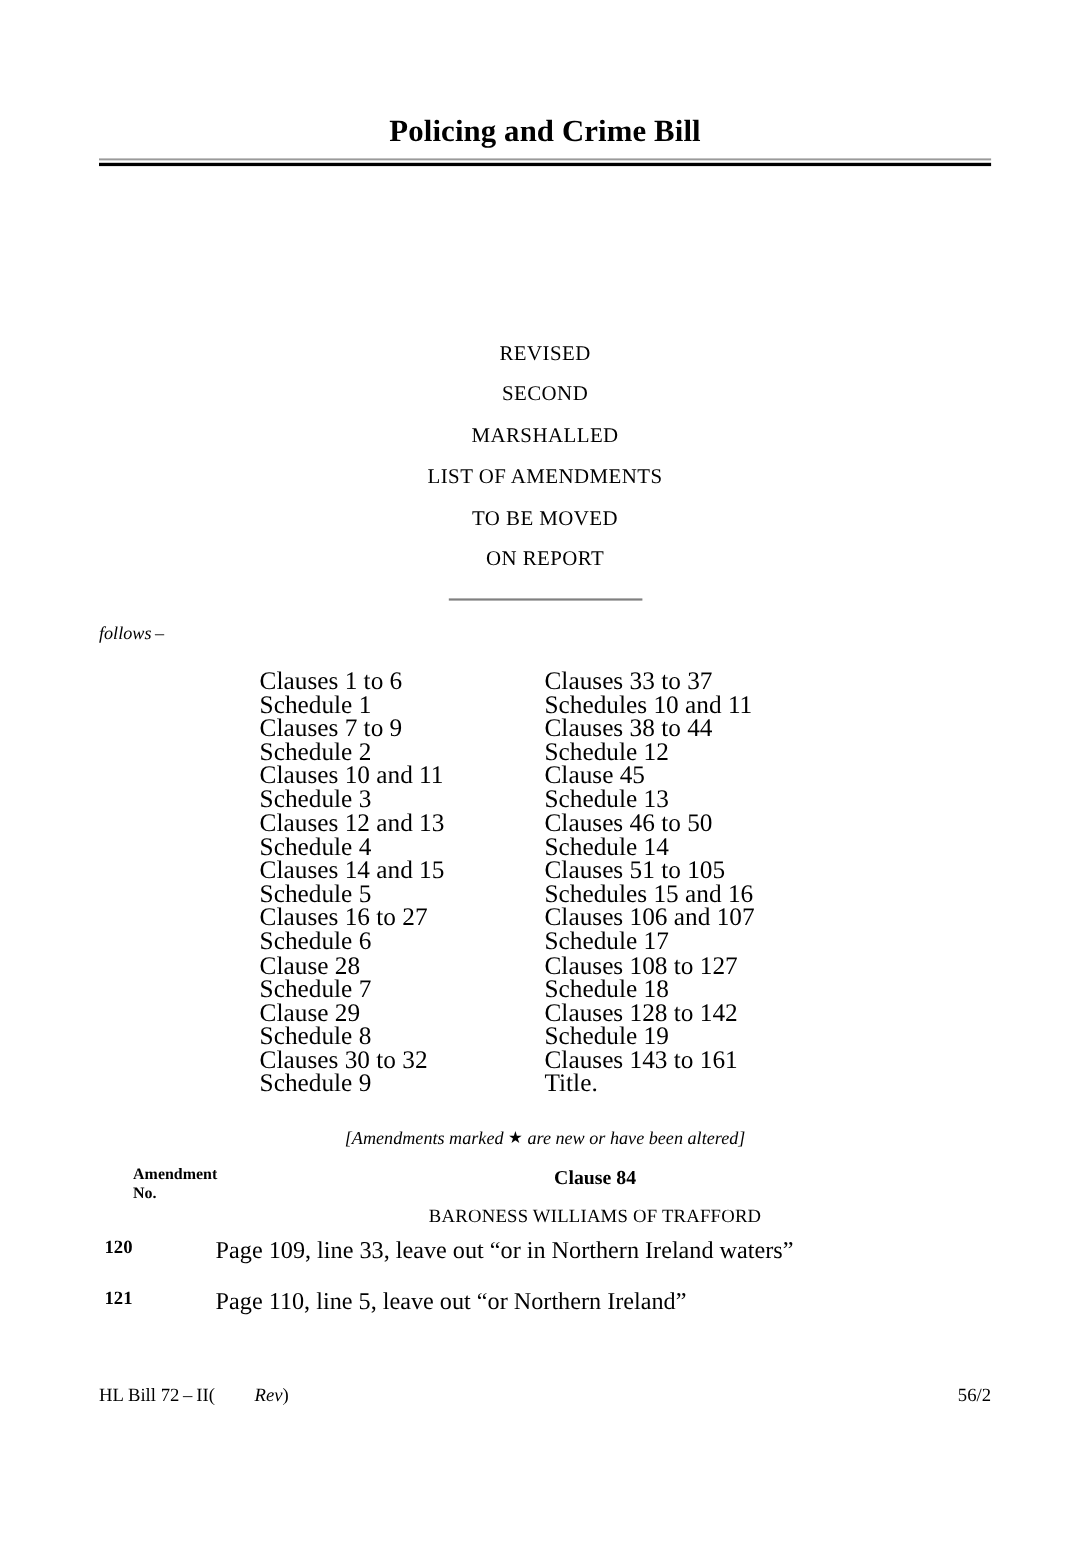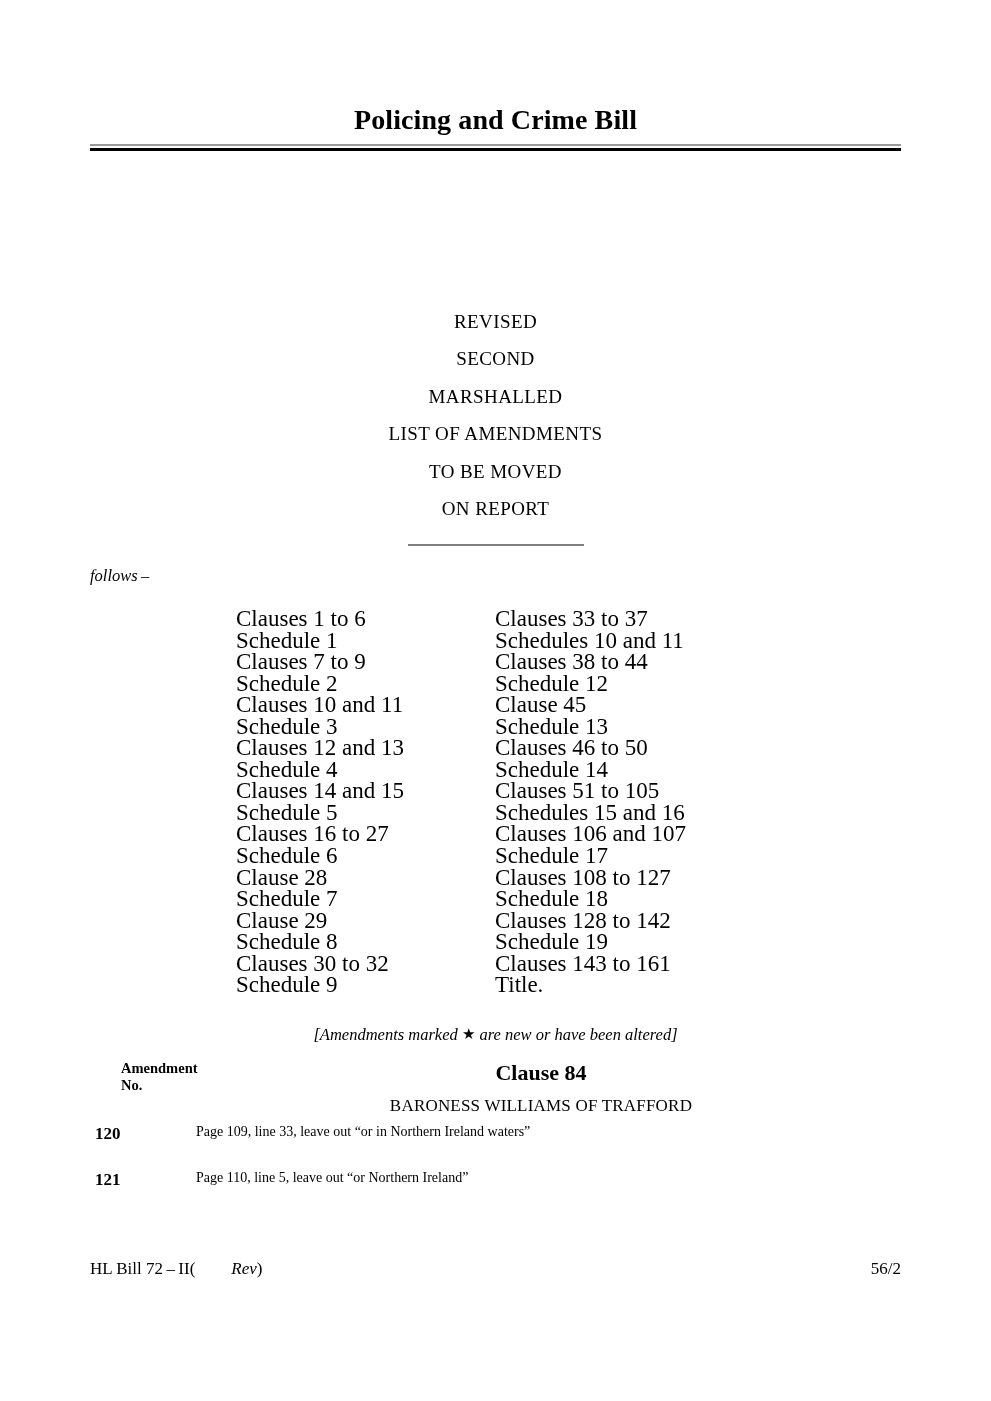--- a/index.html
+++ b/index.html
@@ -139,21 +139,21 @@
     font-weight: bold;
     line-height: 16.5px;
     margin-left: 26px;
   }
   .clause-heading {
     position: absolute;
     left: 196px;
     top: 1060px;
     width: 690px;
     text-align: center;
-    font-size: 22px;
+    font-size: 18px;
     font-weight: bold;
   }
   .member-name {
     position: absolute;
     left: 196px;
     top: 1096px;
     width: 690px;
     text-align: center;
     font-size: 17px;
     letter-spacing: 0.2px;
@@ -174,21 +174,21 @@
     position: absolute;
     left: 0;
     top: 0;
     font-size: 17px;
     font-weight: bold;
   }
   .amend-text {
     position: absolute;
     left: 101px;
     top: 0;
-    font-size: 14px;
+    font-size: 22px;
     white-space: nowrap;
   }
 
   
   .footer {
     position: absolute;
     left: 90px;
     top: 1259px;
     width: 811px;
     font-size: 17px;

